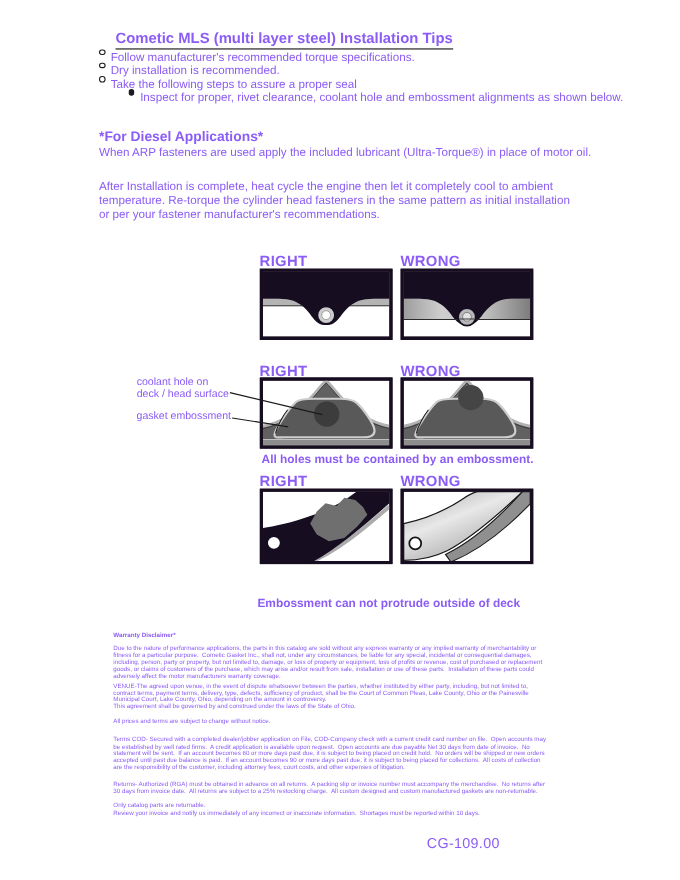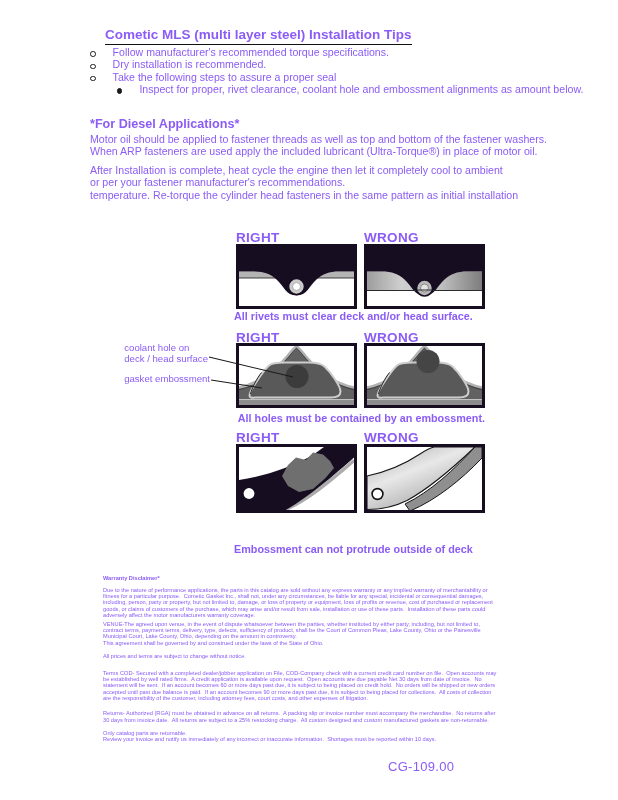--- a/index.html
+++ b/index.html
@@ -5,21 +5,21 @@
   html,body{margin:0;padding:0;background:#fff;}
   .page{position:relative;width:618px;height:800px;background:#ffffff;overflow:hidden;
         font-family:Liberation Sans, sans-serif;color:#8b5cf6;}
   .abs{position:absolute;}
   .line{white-space:pre;}
   
   .title{left:105px;top:27px;font-size:13.5px;font-weight:bold;}
   .title span{display:inline-block;border-bottom:1.6px solid #111;padding-bottom:2px;}
   
   .bullets{left:90px;top:46px;font-size:10.6px;line-height:12.3px;}
-  .brow{display:flex;align-items:flex-end;height:12.3px;white-space:pre;gap:12px;}
+  .brow{display:flex;align-items:flex-start;height:12.3px;white-space:pre;}
   .brow.sub{margin-left:27px;}
   .bdot{flex:0 0 auto;width:3.6px;height:3.6px;border:1.1px solid #1b1b1b;border-radius:50%;
         margin-right:5px;position:relative;top:-1.5px;}
   .brow.sub .bdot{background:#1b1b1b;border-color:#1b1b1b;width:3.4px;height:3.4px;}
   
   .h2{left:90px;top:117px;font-size:12.6px;font-weight:bold;}
   .para{font-size:10.6px;line-height:12.4px;}
   .p1{left:90px;top:133px;}
   .p2{left:90px;top:164px;}
   .note{left:90px;top:203.5px;font-size:10.6px;}
@@ -42,32 +42,31 @@
 <div class="page">
 
   <div class="abs title">
     <span>Cometic MLS (multi layer steel) Installation Tips</span>
   </div>
 
   <div class="abs bullets">
     <div class="brow"><span class="bdot"></span><span class="line">Follow manufacturer's recommended torque specifications.</span></div>
     <div class="brow"><span class="bdot"></span><span class="line">Dry installation is recommended.</span></div>
     <div class="brow"><span class="bdot"></span><span class="line">Take the following steps to assure a proper seal</span></div>
-    <div class="brow sub"><span class="bdot"></span><span class="line">Inspect for proper, rivet clearance, coolant hole and embossment alignments as amount below.</span></div>
+    <div class="brow sub"><span class="bdot"></span><span class="line">Inspect for proper, rivet clearance, coolant hole and embossment alignments as shown below.</span></div>
   </div>
 
   <div class="abs h2">*For Diesel Applications*</div>
   <div class="abs para p1">
-    <div class="line">Motor oil should be applied to fastener threads as well as top and bottom of the fastener washers.</div>
     <div class="line">When ARP fasteners are used apply the included lubricant (Ultra-Torque®) in place of motor oil.</div>
   </div>
   <div class="abs para p2">
     <div class="line">After Installation is complete, heat cycle the engine then let it completely cool to ambient</div>
+    <div class="line">temperature. Re-torque the cylinder head fasteners in the same pattern as initial installation</div>
     <div class="line">or per your fastener manufacturer's recommendations.</div>
-    <div class="line">temperature. Re-torque the cylinder head fasteners in the same pattern as initial installation</div>
   </div>
 
   <div class="abs fig-label" style="left:236px;top:229.5px;">RIGHT</div>
   <div class="abs fig-label" style="left:364px;top:229.5px;">WRONG</div>
 
   <svg class="abs panel" style="left:236px;top:243.5px;" width="121" height="65" viewBox="0 0 121 65">
     <rect x="1.5" y="1.5" width="118" height="62" fill="#ffffff" stroke="#170d20" stroke-width="3"></rect>
     <rect x="3" y="27.5" width="115" height="6.5" fill="#b4b4b4"></rect>
     <line x1="3" y1="34" x2="118" y2="34" stroke="#2b2b2b" stroke-width="0.9"></line>
     <path d="M3,3 H118 V27.5 H104 C92,27.5 87,30 81,35 C73,42 71,51.5 60.5,51.5 C50,51.5 48,42 40,35 C34,30 29,27.5 17,27.5 H3 Z" fill="#170d20"></path>
@@ -89,21 +88,20 @@
     <rect x="3" y="27.5" width="115" height="19" fill="url(#gw1)"></rect>
     <path d="M3,3 H118 V27.5 H104 C92,27.5 87,30 81,35 C73,42 71,51.5 60.5,51.5 C50,51.5 48,42 40,35 C34,30 29,27.5 17,27.5 H3 Z" fill="#170d20"></path>
     <line x1="3" y1="46.5" x2="52" y2="46.5" stroke="#2b2b2b" stroke-width="1"></line>
     <line x1="69" y1="46.5" x2="118" y2="46.5" stroke="#2b2b2b" stroke-width="1"></line>
     <circle cx="60.5" cy="44" r="8" fill="#b8b8b8" stroke="#170d20" stroke-width="1.6"></circle>
     <circle cx="60.5" cy="44" r="4" fill="#e3e3e3" stroke="#777777" stroke-width="0.8"></circle>
     <line x1="54" y1="46" x2="67" y2="46" stroke="#3a3a3a" stroke-width="1.1"></line>
     <rect x="1.5" y="1.5" width="118" height="62" fill="none" stroke="#170d20" stroke-width="3"></rect>
   </svg>
 
-  <div class="abs caption" style="left:234px;top:311px;">All rivets must clear deck and/or head surface.</div>
 
   <div class="abs fig-label" style="left:236px;top:329.5px;">RIGHT</div>
   <div class="abs fig-label" style="left:364px;top:329.5px;">WRONG</div>
 
   <div class="abs sidelabel" style="right:410px;top:343px;">
     <div>coolant hole on</div>
     <div>deck / head surface</div>
   </div>
   <div class="abs sidelabel" style="right:408px;top:373.5px;">gasket embossment</div>
 

